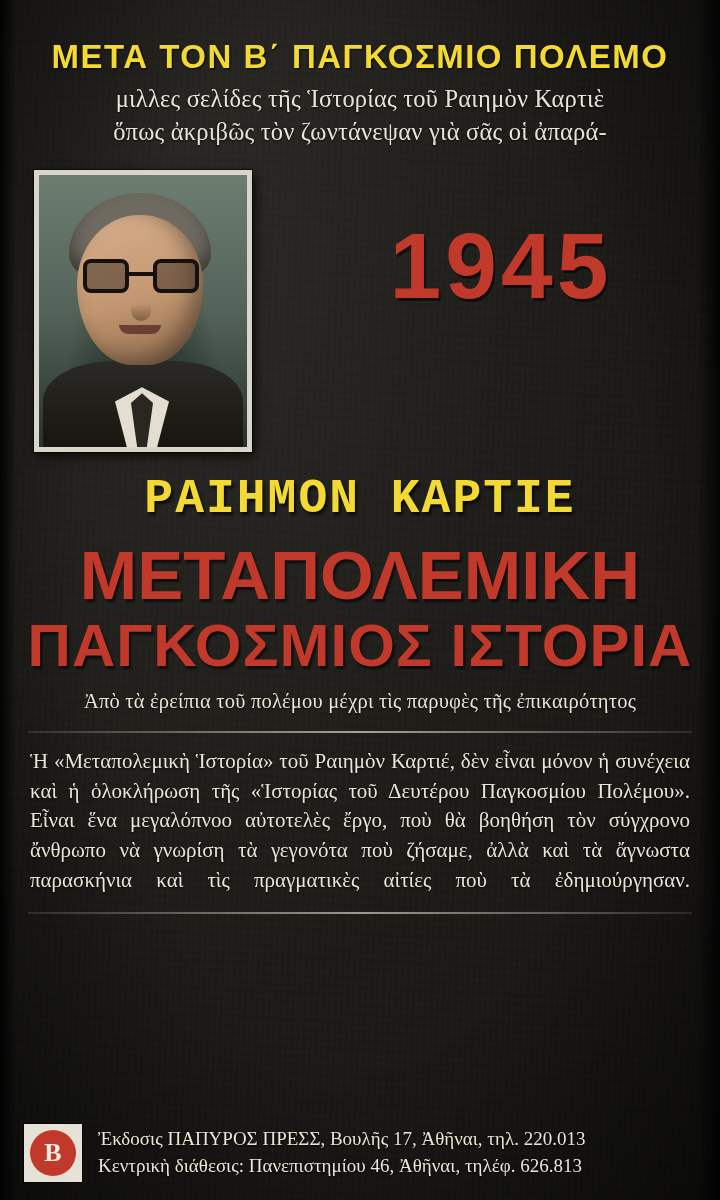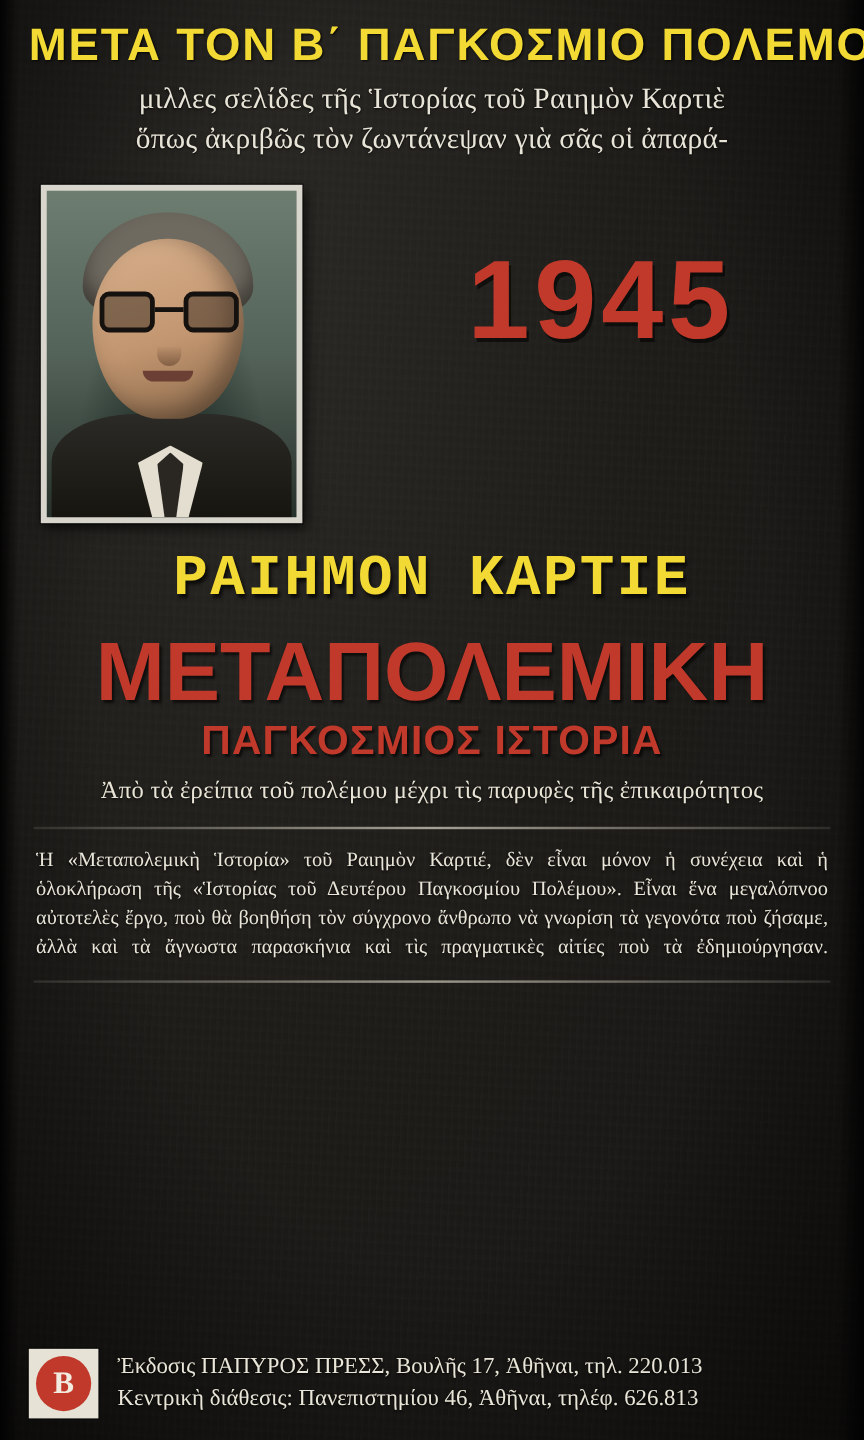--- a/index.html
+++ b/index.html
@@ -52,24 +52,24 @@
     position: relative;
     z-index: 3;
     padding: 0 24px;
   }
 
   
   .headline {
     color: #f2d933;
     font-family: "Liberation Sans", sans-serif;
     font-weight: bold;
-    font-size: 38px;
+    font-size: 33px;
     letter-spacing: 1.5px;
     text-align: center;
-    margin-top: 17px;
+    margin-top: 38px;
     text-shadow: 1px 1px 2px rgba(0,0,0,.8);
     white-space: nowrap;
   }
   .subhead {
     color: #e8e4d8;
     font-family: "Liberation Serif", serif;
     font-size: 24.5px;
     line-height: 1.33;
     text-align: center;
     margin-top: 7px;
@@ -223,21 +223,21 @@
     text-align: center;
     margin-top: 16px;
     line-height: .98;
     text-shadow: 2px 3px 2px rgba(0,0,0,.6);
     white-space: nowrap;
   }
   .title2 {
     color: #c0392b;
     font-family: "Liberation Sans", sans-serif;
     font-weight: bold;
-    font-size: 34px;
+    font-size: 60px;
     letter-spacing: 1px;
     text-align: center;
     margin-top: 6px;
     line-height: 1;
     text-shadow: 2px 3px 2px rgba(0,0,0,.6);
     white-space: nowrap;
   }
   .tagline {
     color: #e9e4d6;
     font-family: "Liberation Serif", serif;
@@ -251,21 +251,21 @@
   .rule {
     height: 2px;
     background: linear-gradient(90deg, rgba(180,175,160,.15), rgba(210,205,190,.75), rgba(180,175,160,.15));
     margin: 18px 4px 0 4px;
   }
 
   
   .blurb {
     color: #e9e5d8;
     font-family: "Liberation Serif", serif;
-    font-size: 17px;
+    font-size: 21px;
     line-height: 1.42;
     text-align: justify;
     text-align-last: justify;
     margin: 14px 6px 0 6px;
     text-shadow: 0 1px 2px rgba(0,0,0,.8);
   }
   .blurb p { margin: 0; }
 
   .rule2 {
     height: 2px;

